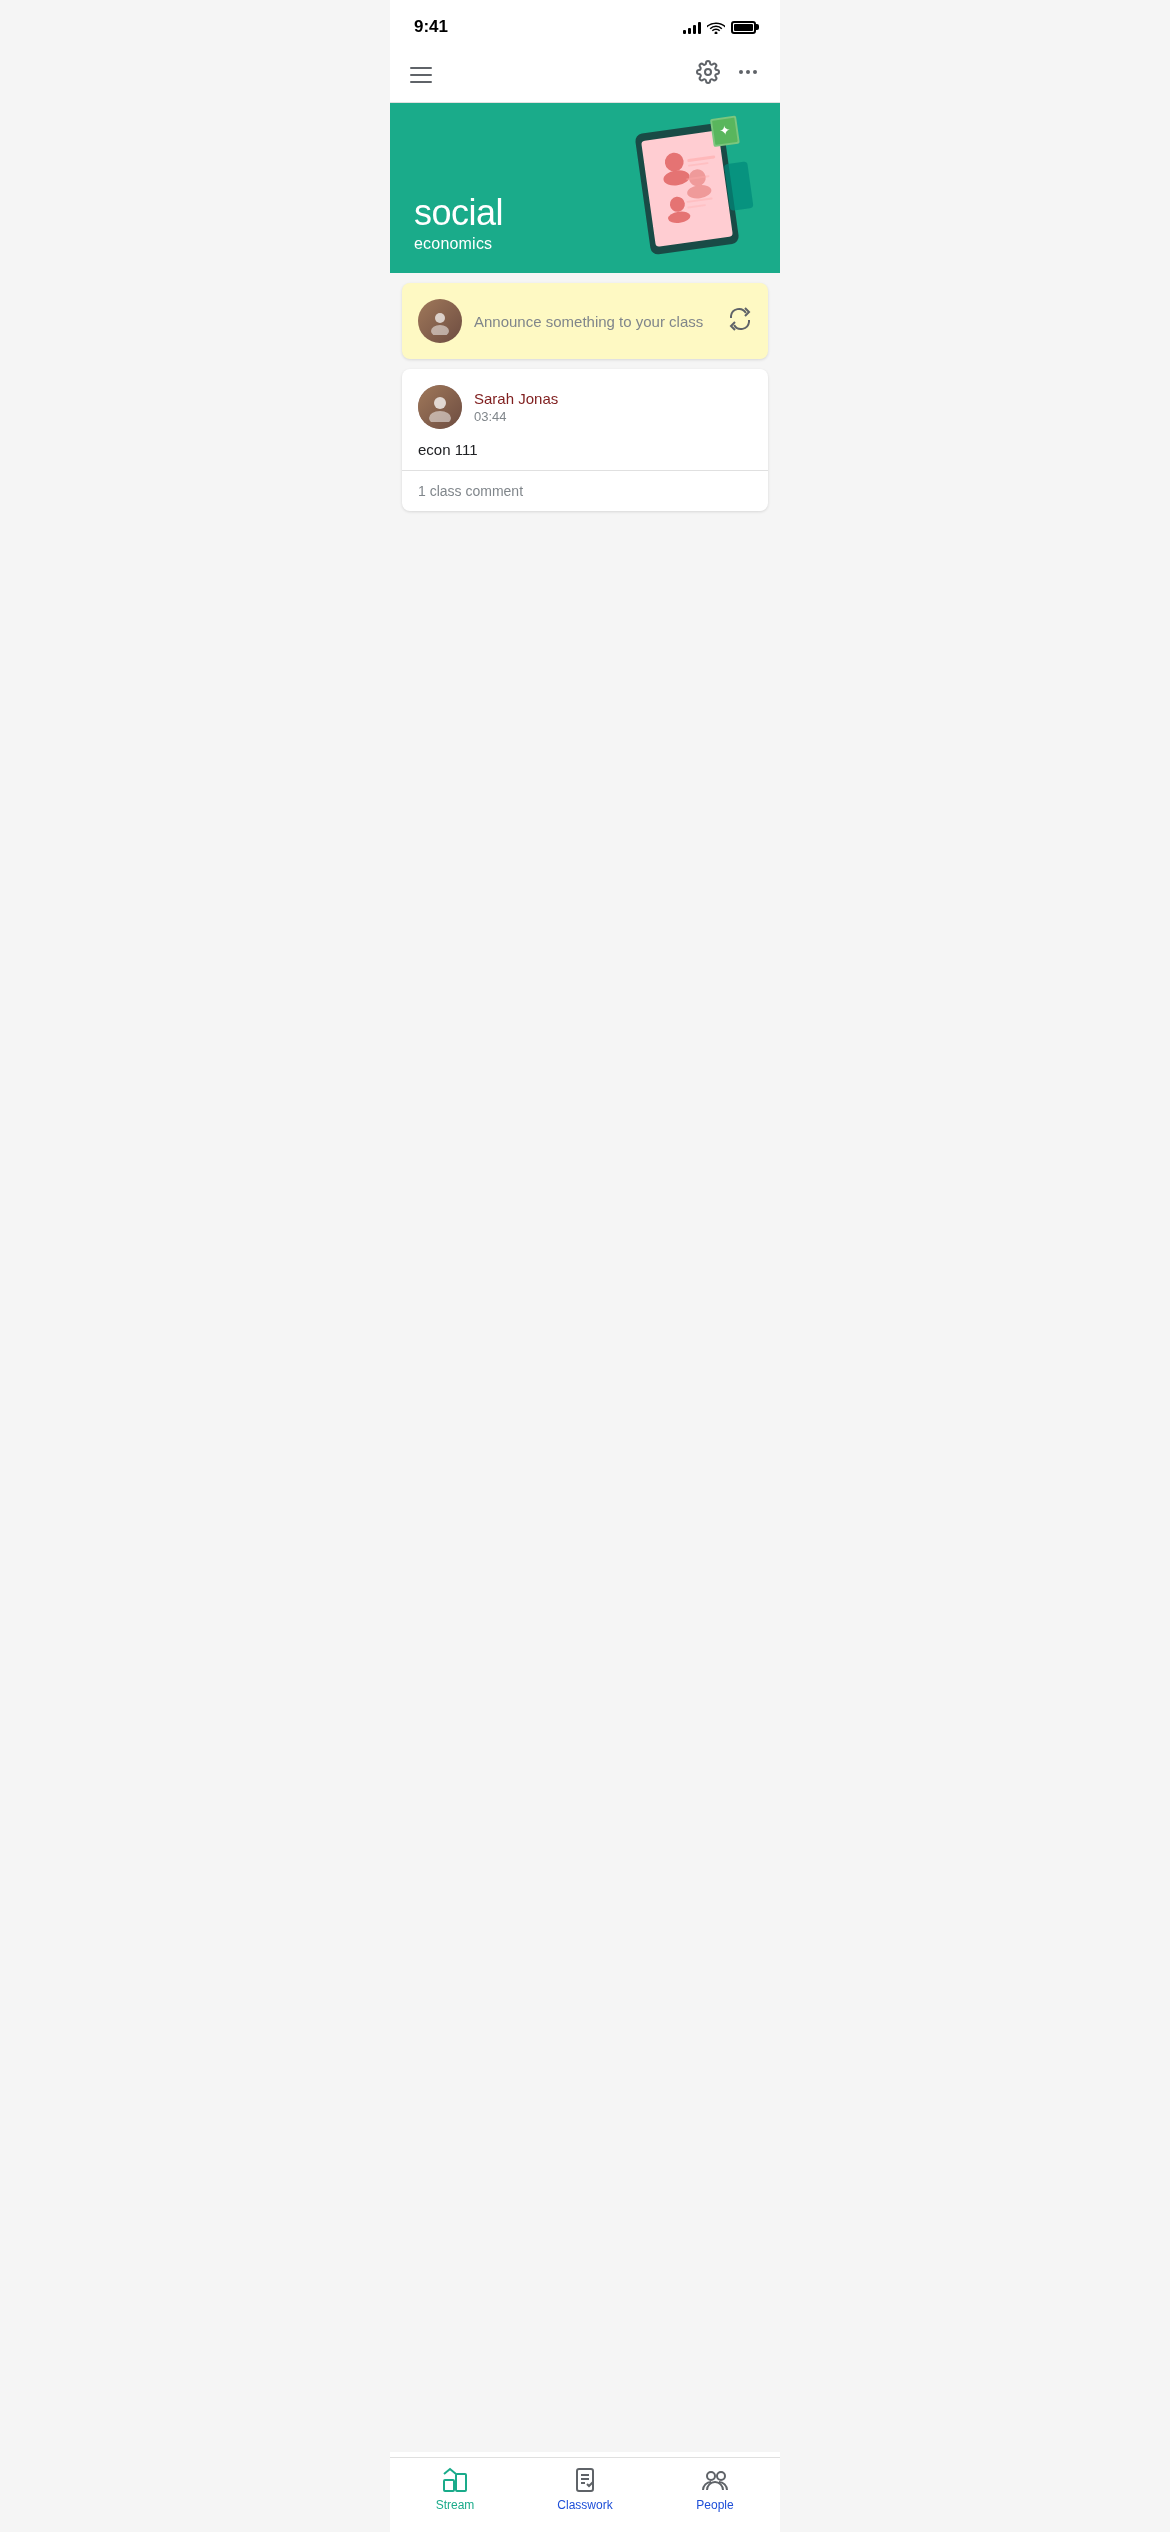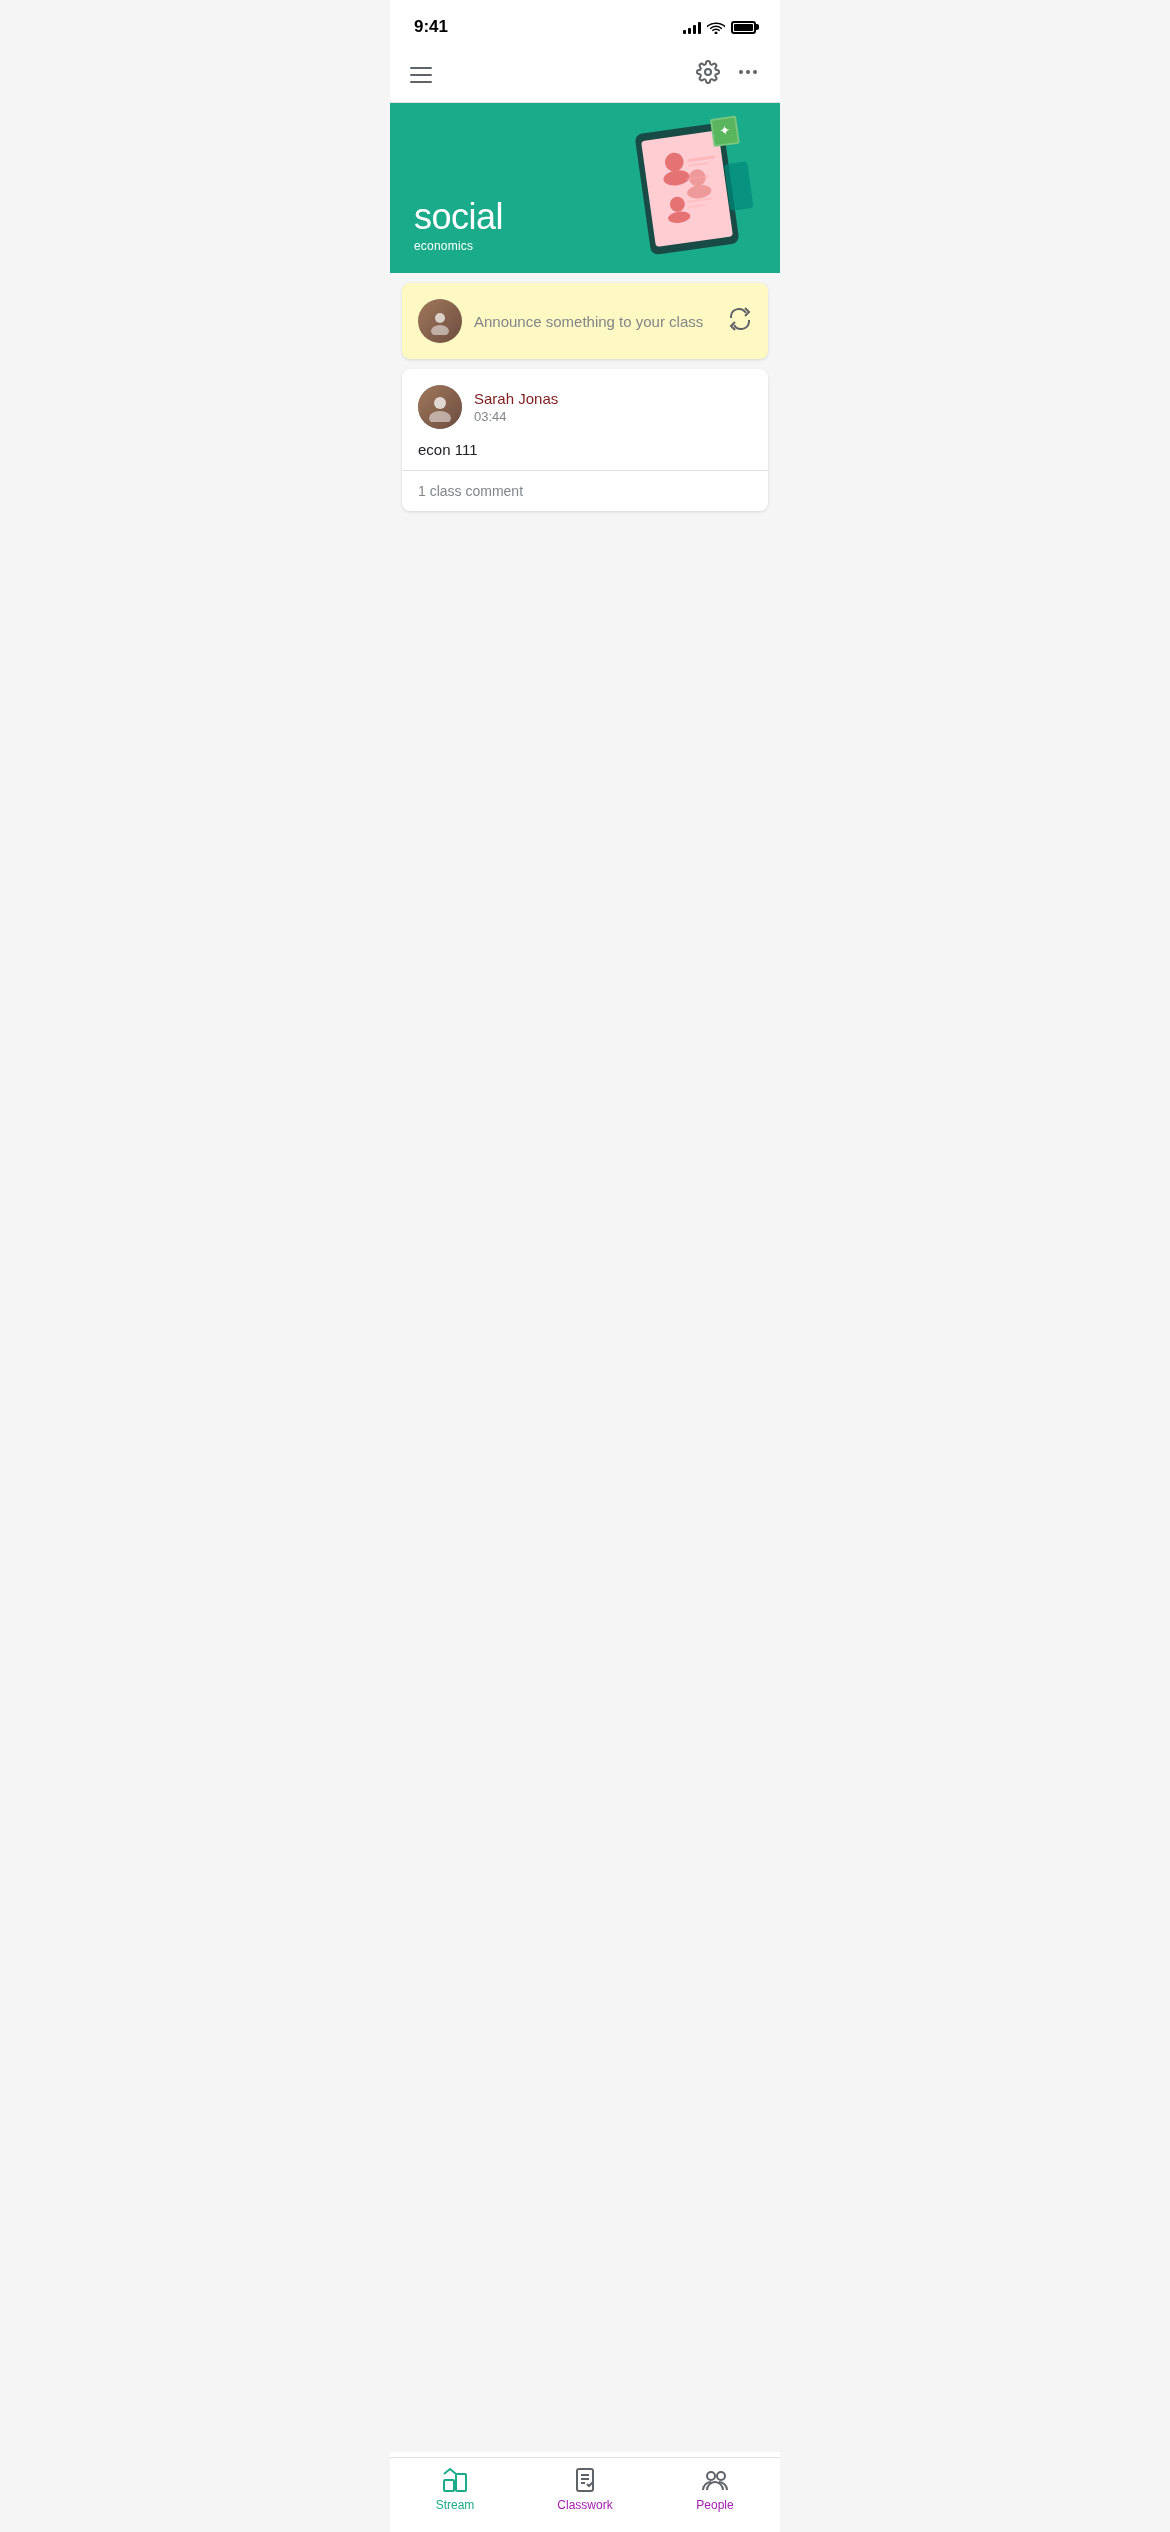--- a/index.html
+++ b/index.html
@@ -138,21 +138,21 @@
       position: relative;
     }
     .hero-title {
       font-size: 36px;
       font-weight: 300;
       color: #fff;
       line-height: 1.1;
       letter-spacing: -0.5px;
     }
     .hero-subtitle {
-      font-size: 12px;
+      font-size: 16px;
       font-weight: 500;
       color: #fff;
       margin-top: 2px;
       letter-spacing: 0.2px;
     }
     
     .tablet-device {
       position: absolute;
       right: 20px;
       top: 15px;
@@ -277,21 +277,21 @@
       gap: 4px;
       cursor: pointer;
       flex: 1;
     }
     .nav-icon {
       width: 28px;
       height: 28px;
     }
     .nav-label {
       font-size: 12px;
-      color: #a21caf;
+      color: #1d4ed8;
     }
     .nav-label.active {
       color: #1aab8a;
     }
 
     
     .face-avatar {
       width: 44px;
       height: 44px;
       border-radius: 50%;

